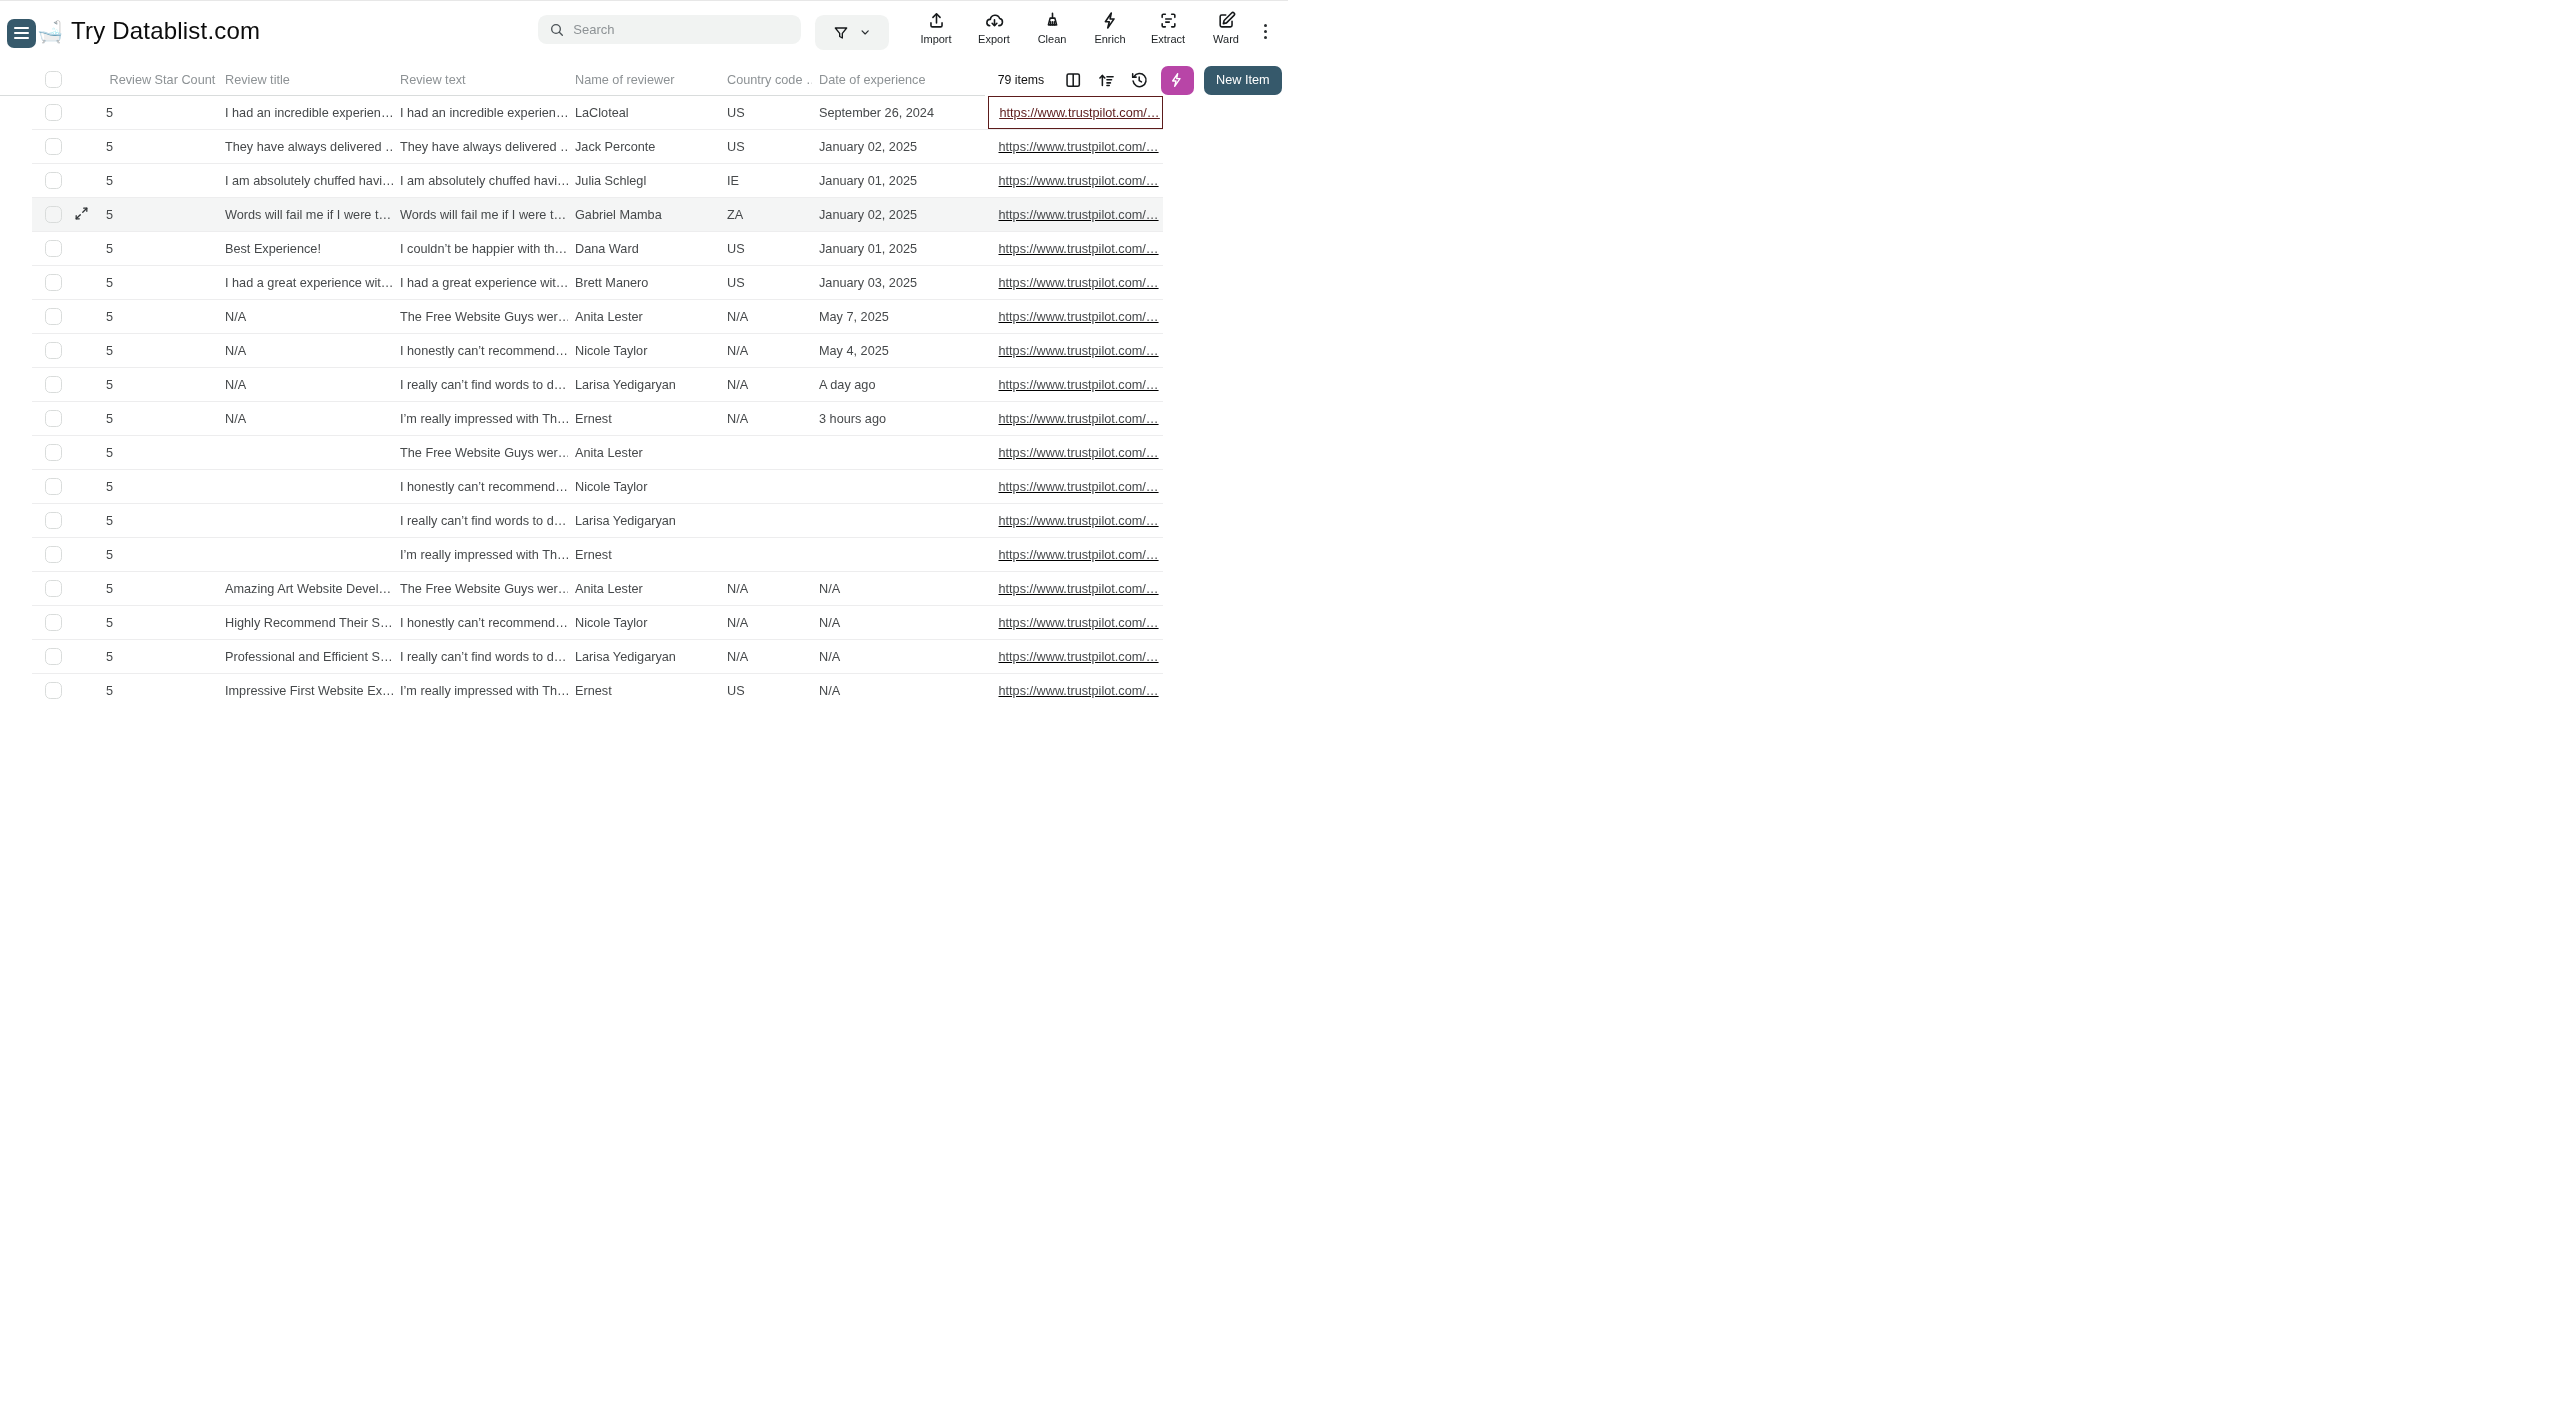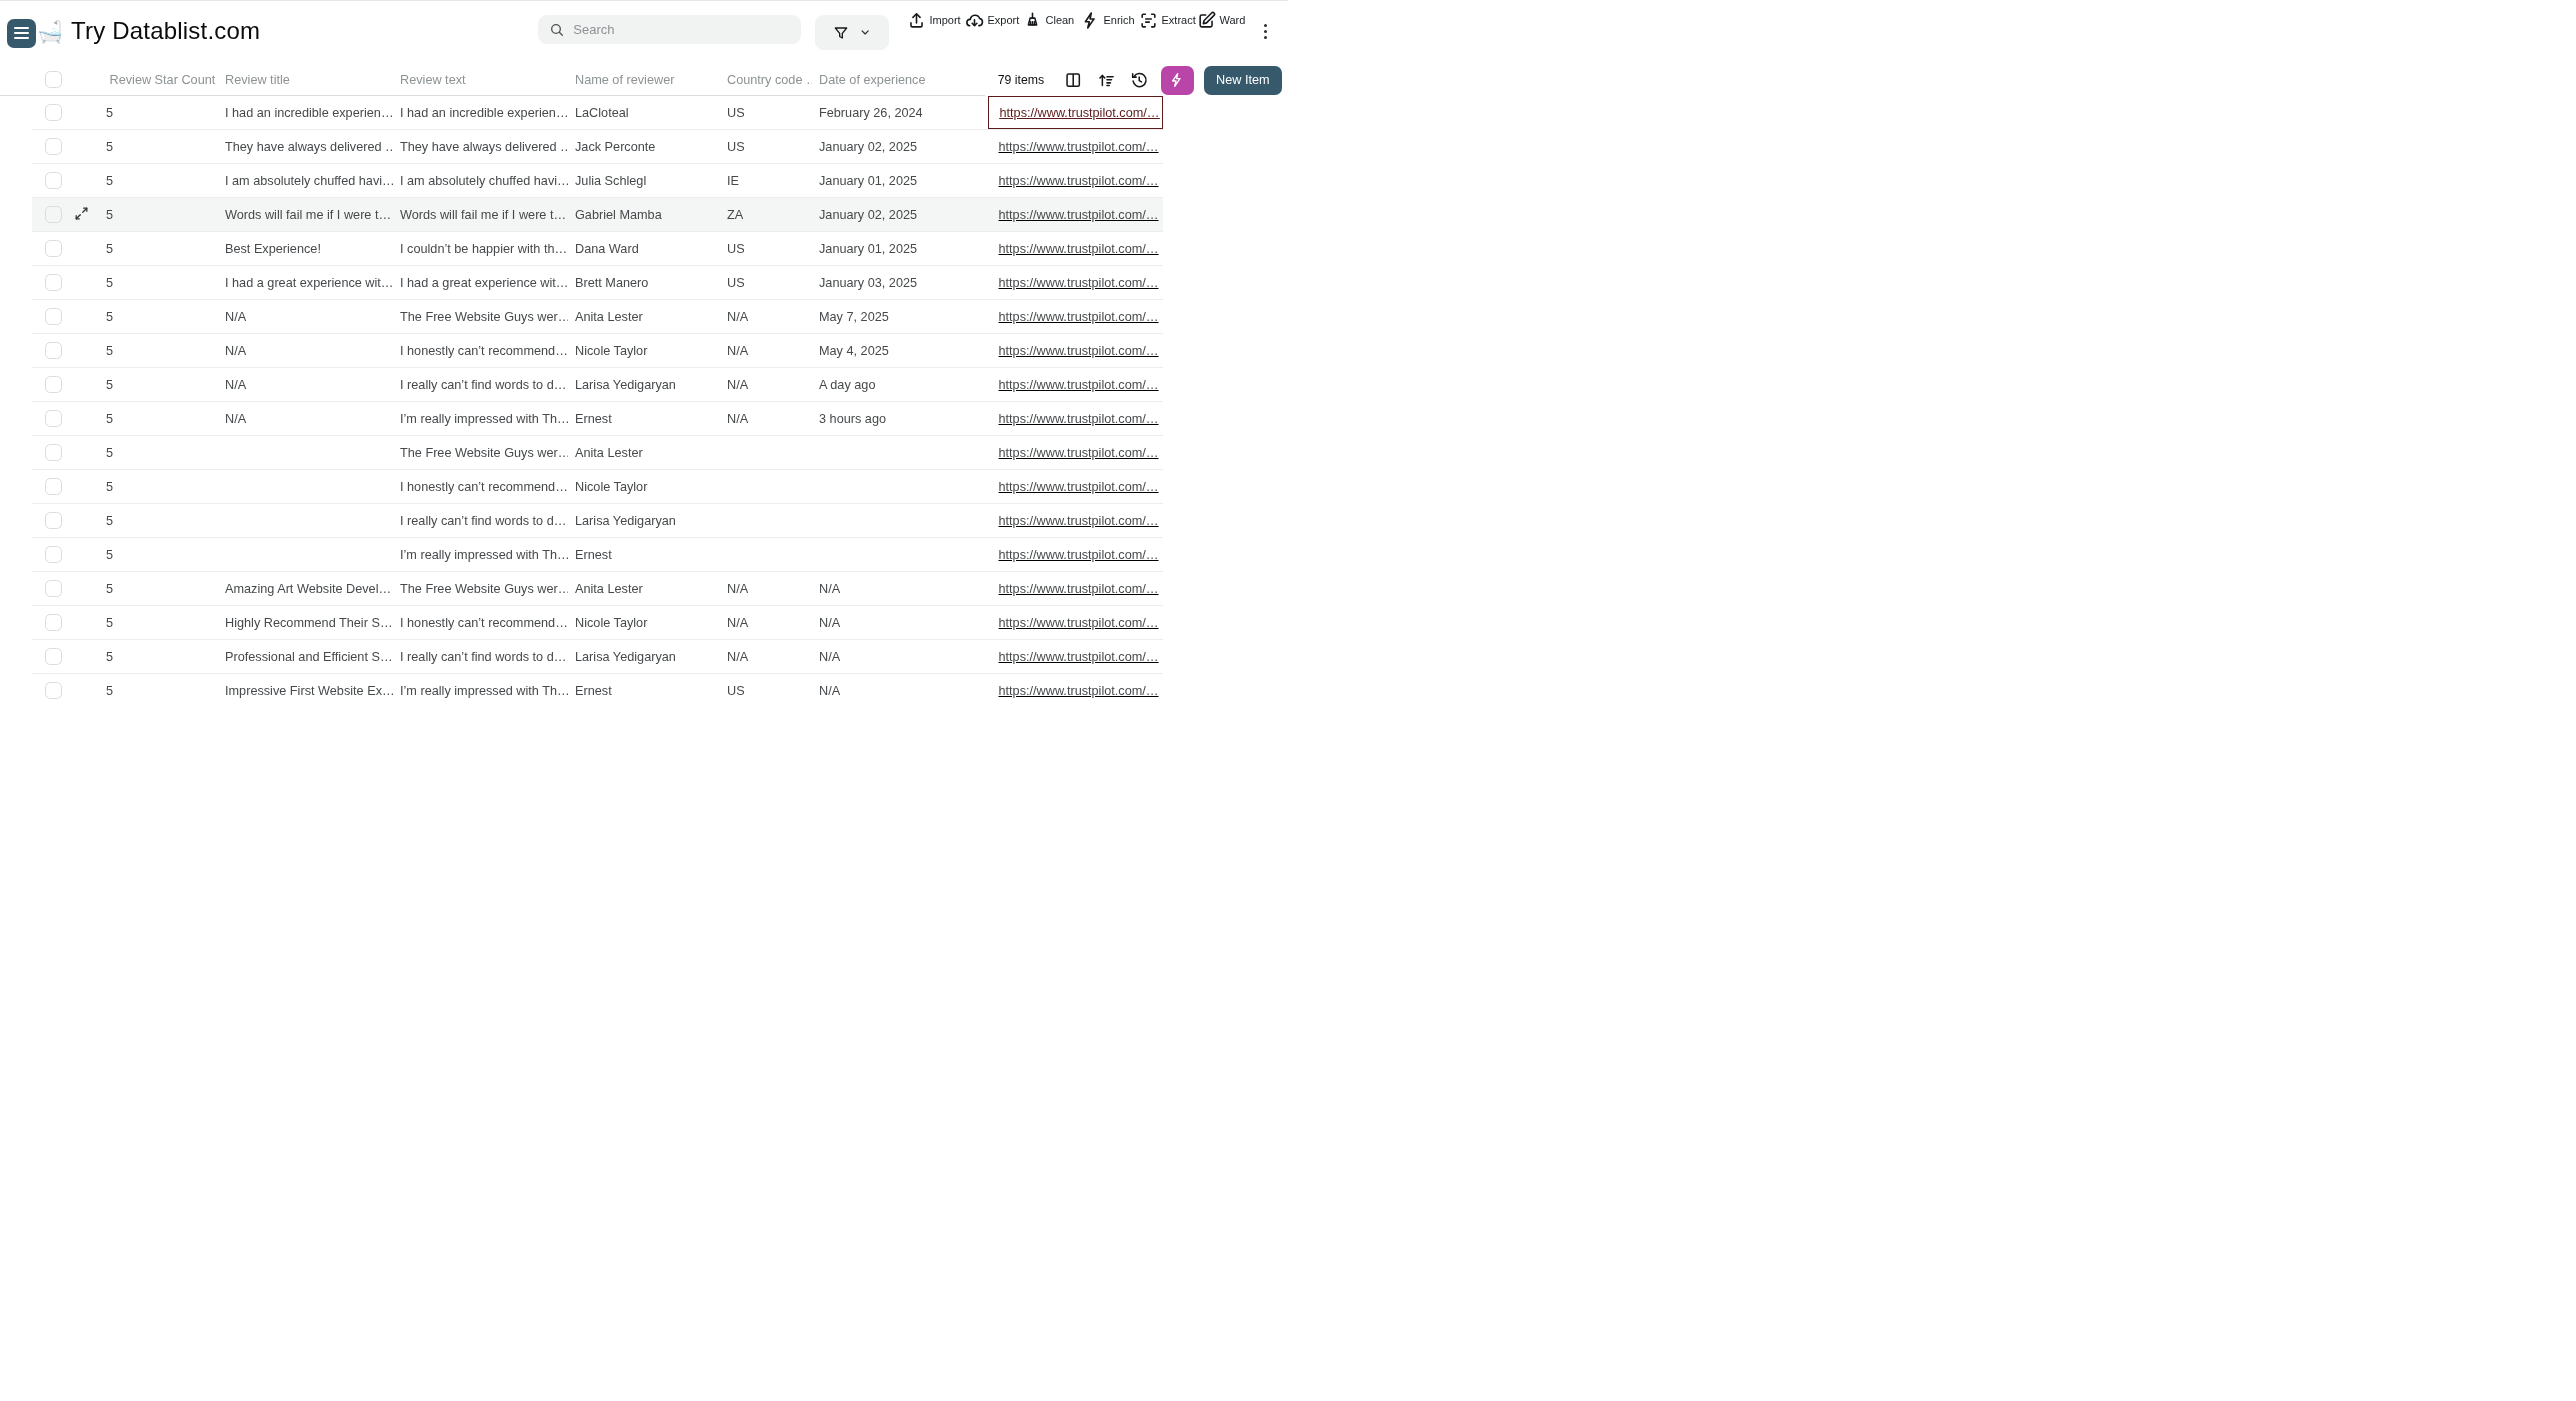--- a/index.html
+++ b/index.html
@@ -13,21 +13,21 @@
   .hamburger span { display:block; width:15px; height:2.3px; background:#fff; border-radius:0.9px; }
   .logo-emoji { position:absolute; left:37px; top:18.4px; font-size:21px; line-height:26px; }
   .app-title { position:absolute; left:71px; top:16px; font-size:24px; color:#0c0c0c; letter-spacing:0.2px; }
 
   .searchbox { position:absolute; left:538px; top:14px; width:263px; height:29px; background:#f1f3f2; border-radius:8.8px; display:flex; align-items:center; padding:0 10.5px; gap:8.8px; }
   .searchbox input { border:none; outline:none; background:transparent; font-size:13px; color:#333; width:100%; font-family:"Liberation Sans", sans-serif; }
   .searchbox input::placeholder { color:#8d9295; }
   .filterbtn { position:absolute; left:815px; top:14px; width:74px; height:35px; background:#f1f3f2; border-radius:8.8px; display:flex; align-items:center; justify-content:center; gap:10.5px; cursor:pointer; }
 
   .toolbar { position:absolute; left:907px; top:9.6px; display:flex; }
-  .tool { width:58px; display:flex; flex-direction:row; align-items:center; gap:3.5px; cursor:pointer; }
+  .tool { width:58px; display:flex; flex-direction:column; align-items:center; gap:3.5px; cursor:pointer; }
   .tool .tlabel { font-size:11px; color:#1c2023; }
   .kebab { position:absolute; left:1256px; top:19px; width:19px; height:23px; display:flex; flex-direction:column; align-items:center; justify-content:center; gap:2.6px; cursor:pointer; }
   .kebab i { width:3.1px; height:3.1px; border-radius:50%; background:#2a2e31; }
 
   
   .gridcols { display:grid; grid-template-columns:67px 119px 175px 175px 152px 92px 176px 175px;margin-left:32px; }
   .headband { position:relative; height:32px; border-bottom:0.9px solid #d9dcdc; }
   .headgrid { width:1131px; height:100%; align-items:center; }
   .hcell { font-size:12.7px; color:#8d9295; white-space:nowrap; overflow:hidden; padding-left:7px; }
   .hcell.first { padding-left:10.5px; }
@@ -215,21 +215,21 @@
     <div class="trow gridcols">
       <div class="cell cbwrap">
         <div class="checkbox"></div>
 
       </div>
       <div class="cell">5</div>
       <div class="cell">I had an incredible experien…</div>
       <div class="cell">I had an incredible experien…</div>
       <div class="cell">LaCloteal</div>
       <div class="cell">US</div>
-      <div class="cell">February 26, 2024</div>
+      <div class="cell">September 26, 2024</div>
       <div class="urlcell selected">
         <span class="urltext">https://www.trustpilot.com/…</span>
       </div>
     </div>
 
     <div class="trow gridcols">
       <div class="cell cbwrap">
         <div class="checkbox"></div>
 
       </div>

